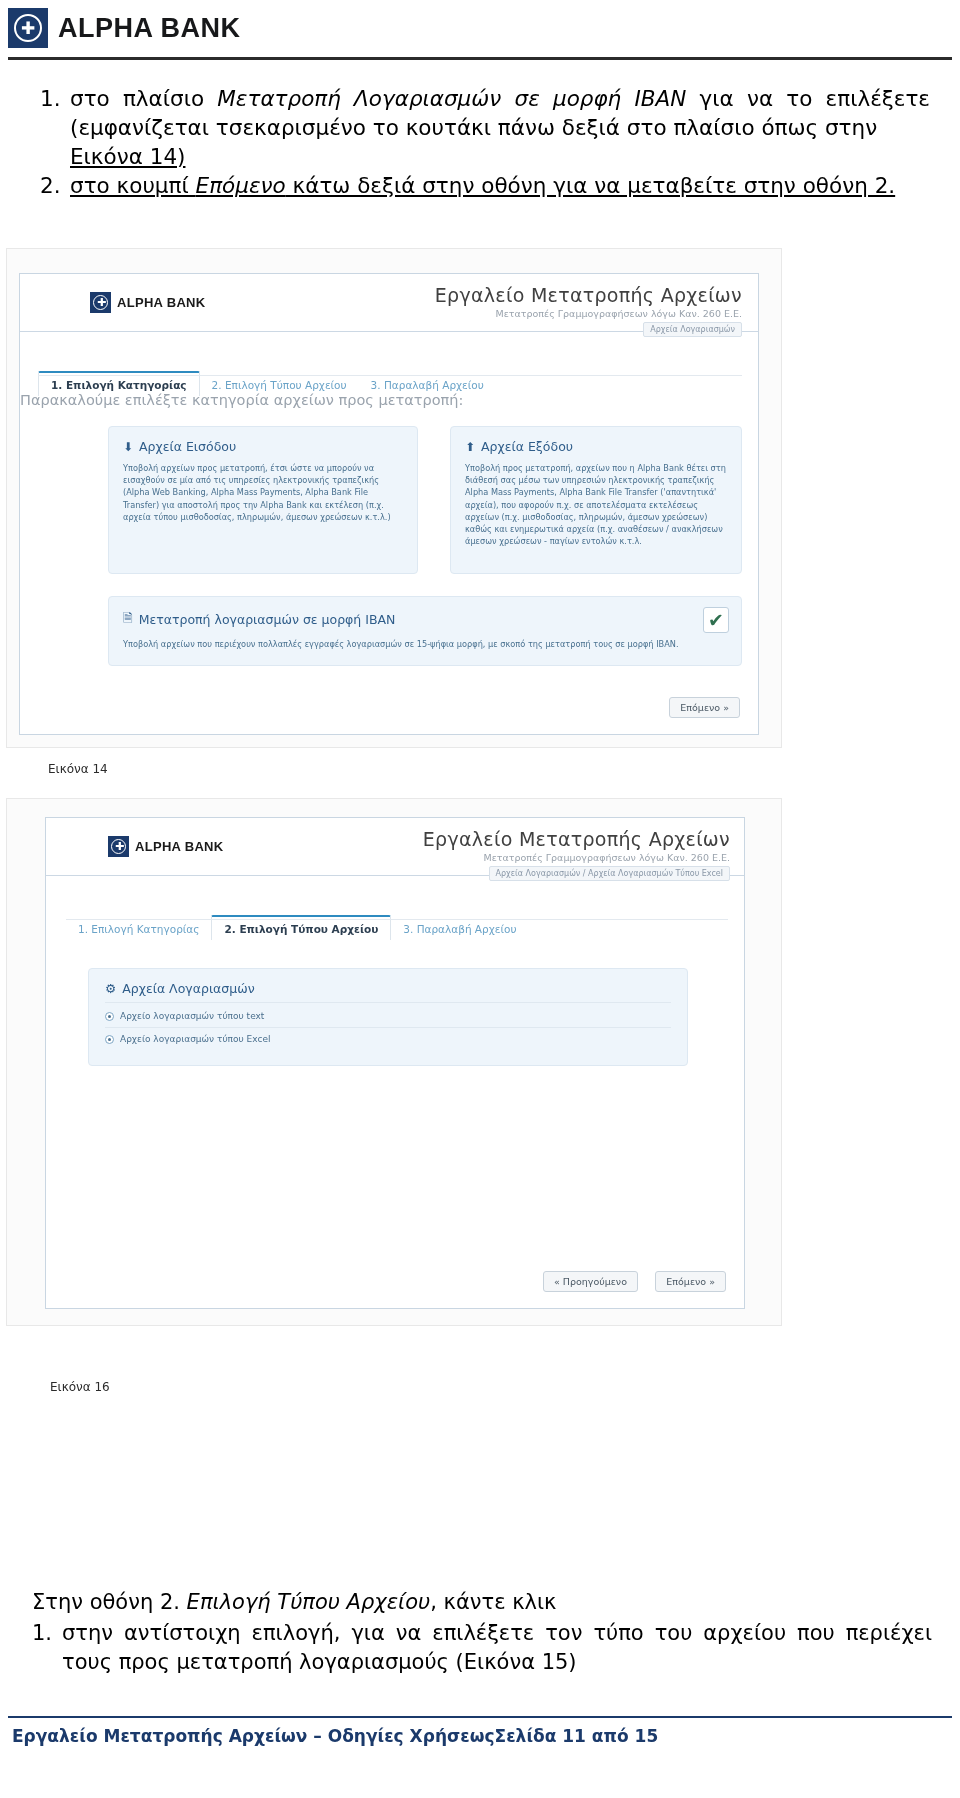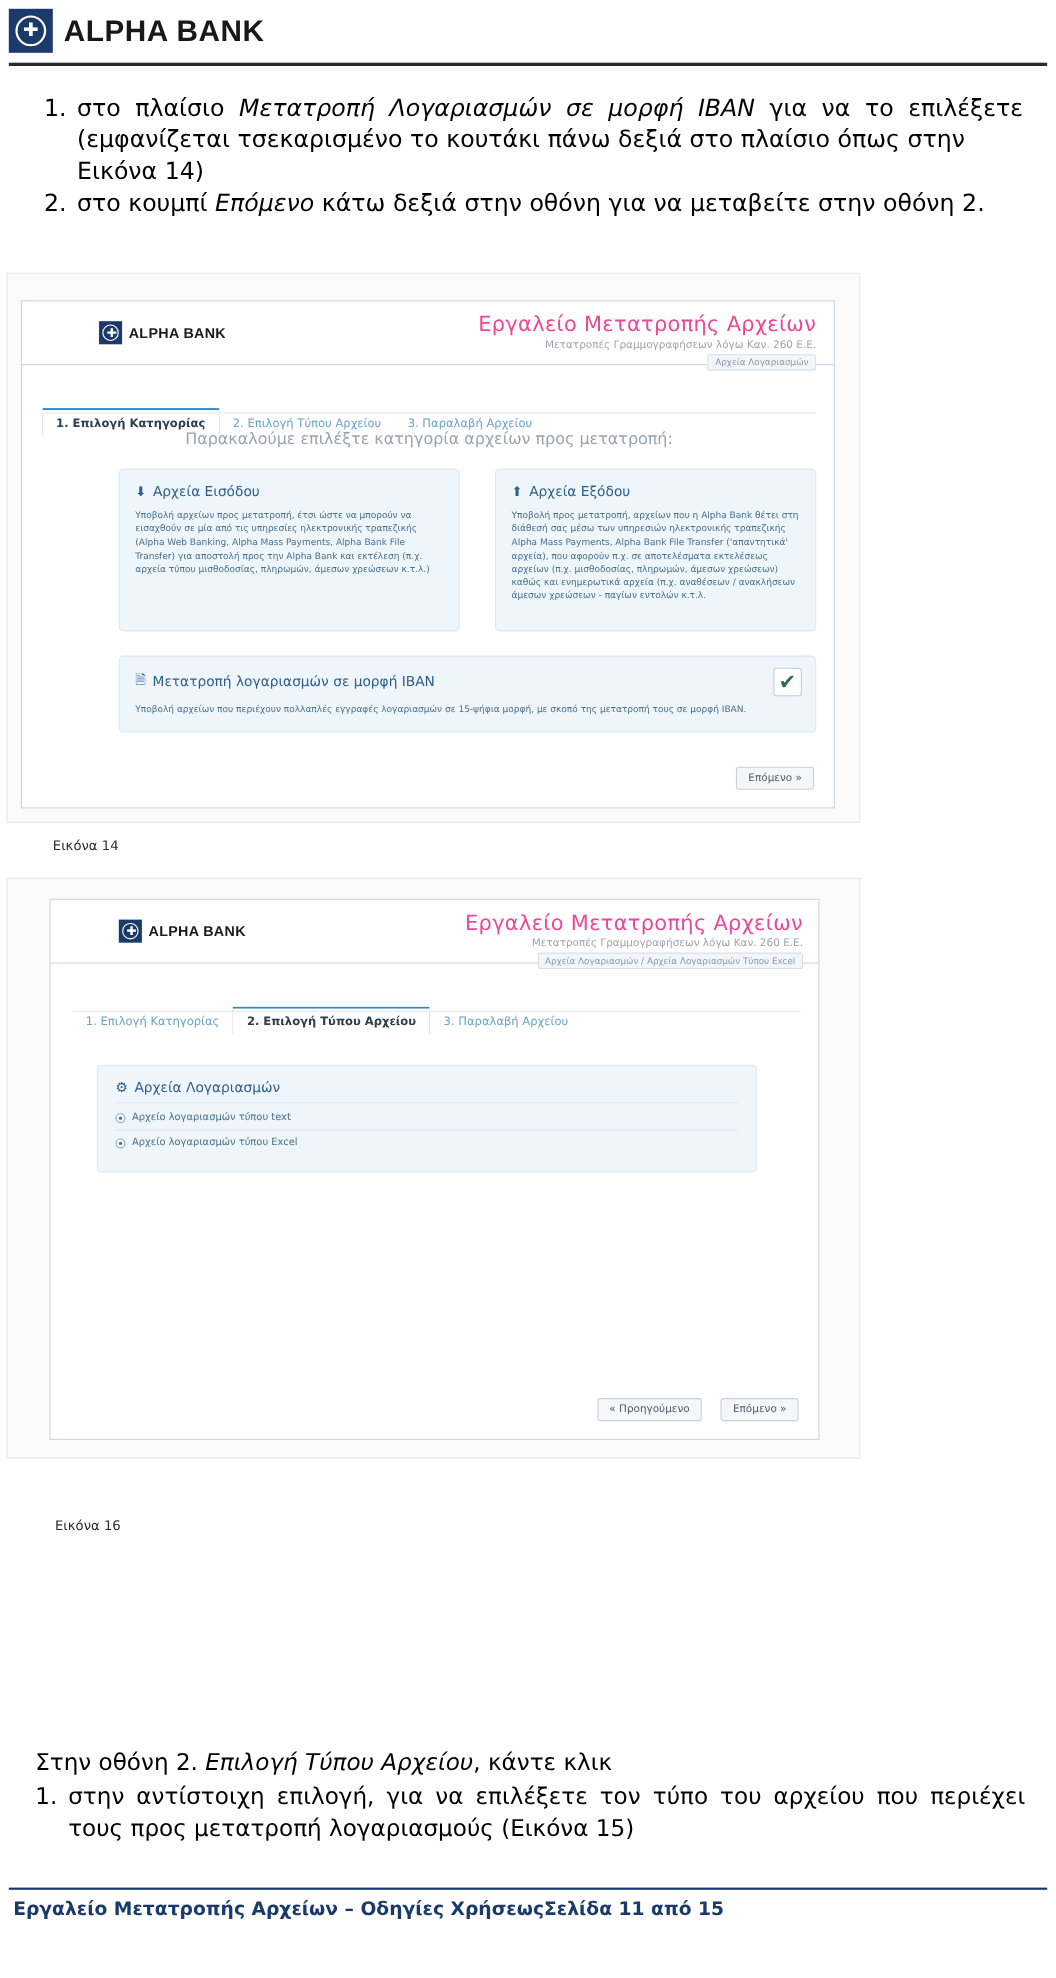--- a/index.html
+++ b/index.html
@@ -33,49 +33,49 @@
     font-size:27px; font-weight:bold; letter-spacing:0.5px; color:#17181a;
   }
   .header-rule { position:absolute; left:8px; top:57px; width:944px; height:3px; background:#2b2b2b; }
 
   
   .intro { position:absolute; left:40px; top:84px; width:890px; }
   .li { display:flex; align-items:flex-start; font-size:21.5px; line-height:29px; }
   .li .num { width:30px; flex:none; text-align:left; }
   .li .txt { flex:1; text-align:justify; }
   em { font-style: italic; }
-  .tight { text-align:left; }
+  .tight { text-align:left;text-decoration:underline; }
 
   
   .shot { position:absolute; background:#fbfbfb; border:1px solid #e8e8e8; }
   .shot-inner { position:absolute; background:#ffffff; border:1px solid #c9d6e2; }
 
   .app-top { position:relative; height:58px; border-bottom:1px solid #ccd8e4; }
   .app-logo { position:absolute; display:flex; align-items:center; gap:6px; }
   .app-logo .m { width:21px; height:21px; background:#1b3a6b; position:relative; flex:none; }
   .app-logo .m .r { position:absolute; left:3px; top:3px; width:15px; height:15px; border-radius:50%; border:1.6px solid #fff; }
   .app-logo .m .g { position:absolute; left:7px; top:4px; color:#fff; font-size:11px; line-height:13px; font-weight:bold; }
   .app-logo .n { font-family:"Liberation Sans",sans-serif; font-weight:bold; font-size:13px; color:#1a1a1a; letter-spacing:0.3px; }
 
   .app-title { position:absolute; text-align:right; color:#7e8794; }
-  .app-title .t1 { font-size:19px; color:#ec4899; letter-spacing:0.3px; white-space:nowrap; }
+  .app-title .t1 { font-size:19px; color:#404040; letter-spacing:0.3px; white-space:nowrap; }
   .app-title .t2 { font-size:9.5px; color:#9aa3ad; margin-top:2px; white-space:nowrap; }
 
   .crumb {
     position:absolute; font-size:8px; color:#8a98a8; background:#f3f6f9;
     border:1px solid #d7e0e9; border-radius:2px; padding:2px 6px; white-space:nowrap;
   }
 
   .tabs { position:absolute; display:flex; align-items:flex-end; gap:0; }
   .tab { font-size:10.5px; padding:6px 12px 5px 12px; color:#6aa3c8; white-space:nowrap;margin-top:21px; }
   .tab.active { color:#2c3e50; font-weight:bold; background:#fff;
     border:1px solid #dde5ec; border-bottom:none; border-top:2.5px solid #2e8bc0; border-radius:2px 2px 0 0; }
   .tabs-rule { position:absolute; height:1px; background:#e3e9ef; }
 
-  .prompt { position:absolute; text-align:center; color:#9aa3ad; font-size:14.5px; white-space:nowrap; }
+  .prompt { position:absolute; text-align:left; color:#9aa3ad; font-size:14.5px; white-space:nowrap; }
 
   .card { position:absolute; background:#eef5fb; border:1px solid #dde8f2; border-radius:4px; }
   .card-h { font-size:12.5px; color:#2f5d8a; display:flex; align-items:center; gap:6px; }
   .card-h .ic { font-size:12px; color:#2f5d8a; }
   .card-p { font-size:8.2px; line-height:12.2px; color:#48708f; }
 
   .iban-card { position:absolute; background:#eef5fb; border:1px solid #dde8f2; border-radius:4px; }
   .chk {
     position:absolute; width:26px; height:26px; background:#fff;
     border:1px solid #bfd0de; border-radius:3px; color:#2f6f4f; font-size:19px;

